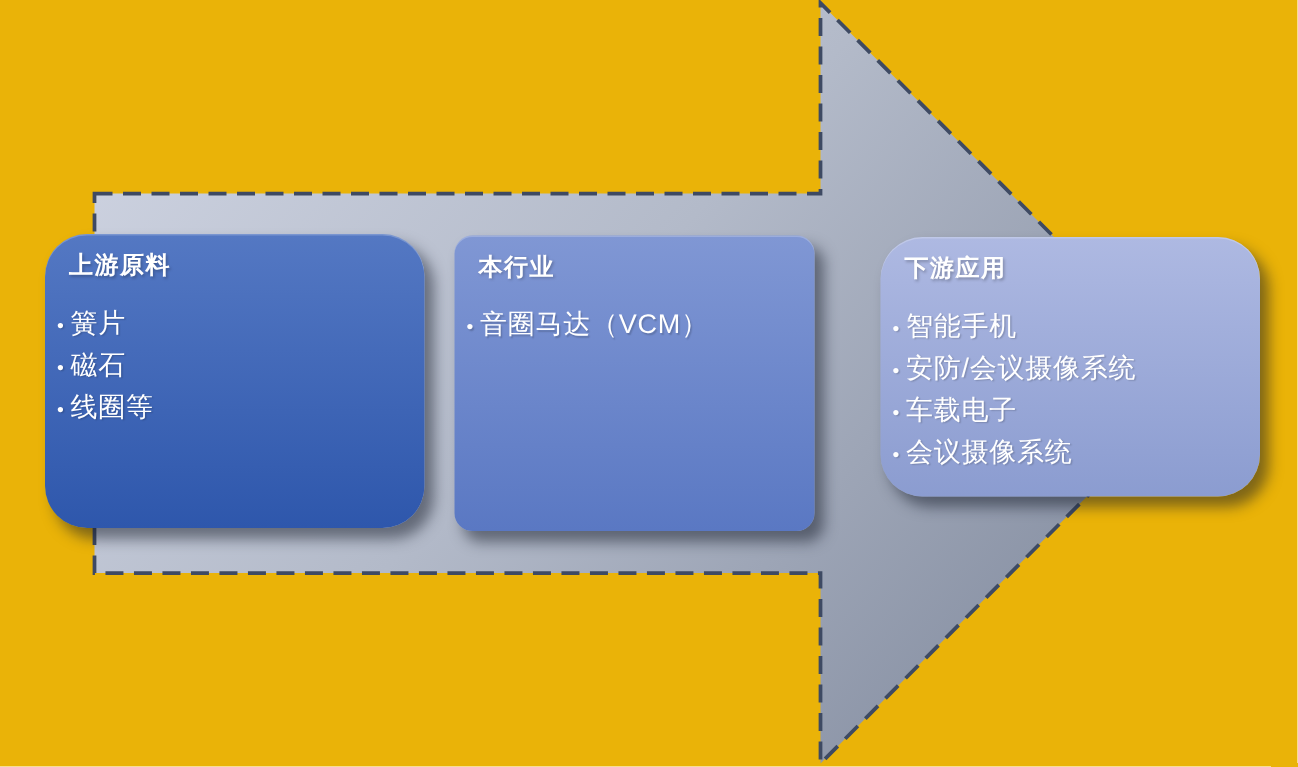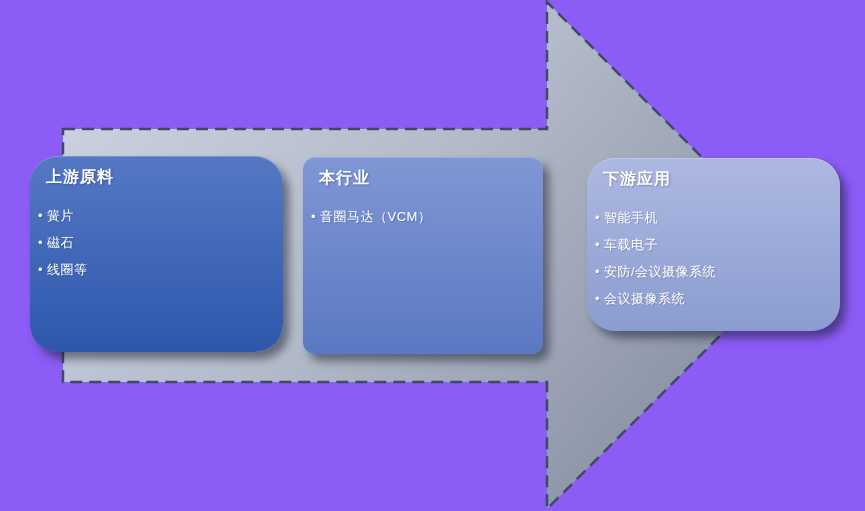--- a/index.html
+++ b/index.html
@@ -1,19 +1,19 @@
 <!DOCTYPE html>
 <html><head>
 <meta charset="utf-8">
 <style>
   html,body{margin:0;padding:0;background:#ffffff;}
   .stage{
     position:relative;
     width:865px;height:511px;
-    background:#8b5cf6;
+    background:#eab308;
     overflow:hidden;
     font-family:"Liberation Sans","DejaVu Sans",sans-serif;
   }
   .arrow-svg{position:absolute;left:0;top:0;}
   .box{
     position:absolute;
     border-radius:28px;
     color:#ffffff;
     box-shadow:6px 7px 9px rgba(20,26,40,0.5), inset 0 1px 0 rgba(255,255,255,0.22);
     box-sizing:border-box;
@@ -28,21 +28,21 @@
   .box-title{
     font-size:16px;font-weight:bold;
     margin:0 0 14px 8px;
     letter-spacing:1px;
     text-shadow:1px 1px 2px rgba(0,0,0,0.25);
   }
   .box-list{
     list-style:none;margin:0;padding:0;
   }
   .box-list li{
-    font-size:13px;
+    font-size:18px;
     line-height:27px;
     letter-spacing:0.5px;
     text-shadow:1px 1px 1px rgba(0,0,0,0.18);
     white-space:nowrap;
   }
   .box-list li::before{
     content:"•";
     display:inline-block;
     width:9px;
     font-size:13px;
@@ -77,19 +77,19 @@
     <div class="box-title">本行业</div>
     <ul class="box-list">
       <li>音圈马达（VCM）</li>
     </ul>
   </div>
 
   <div class="box box3">
     <div class="box-title">下游应用</div>
     <ul class="box-list">
       <li>智能手机</li>
+      <li>安防/会议摄像系统</li>
       <li>车载电子</li>
-      <li>安防/会议摄像系统</li>
       <li>会议摄像系统</li>
     </ul>
   </div>
 
 </div>
 
 </body></html>

